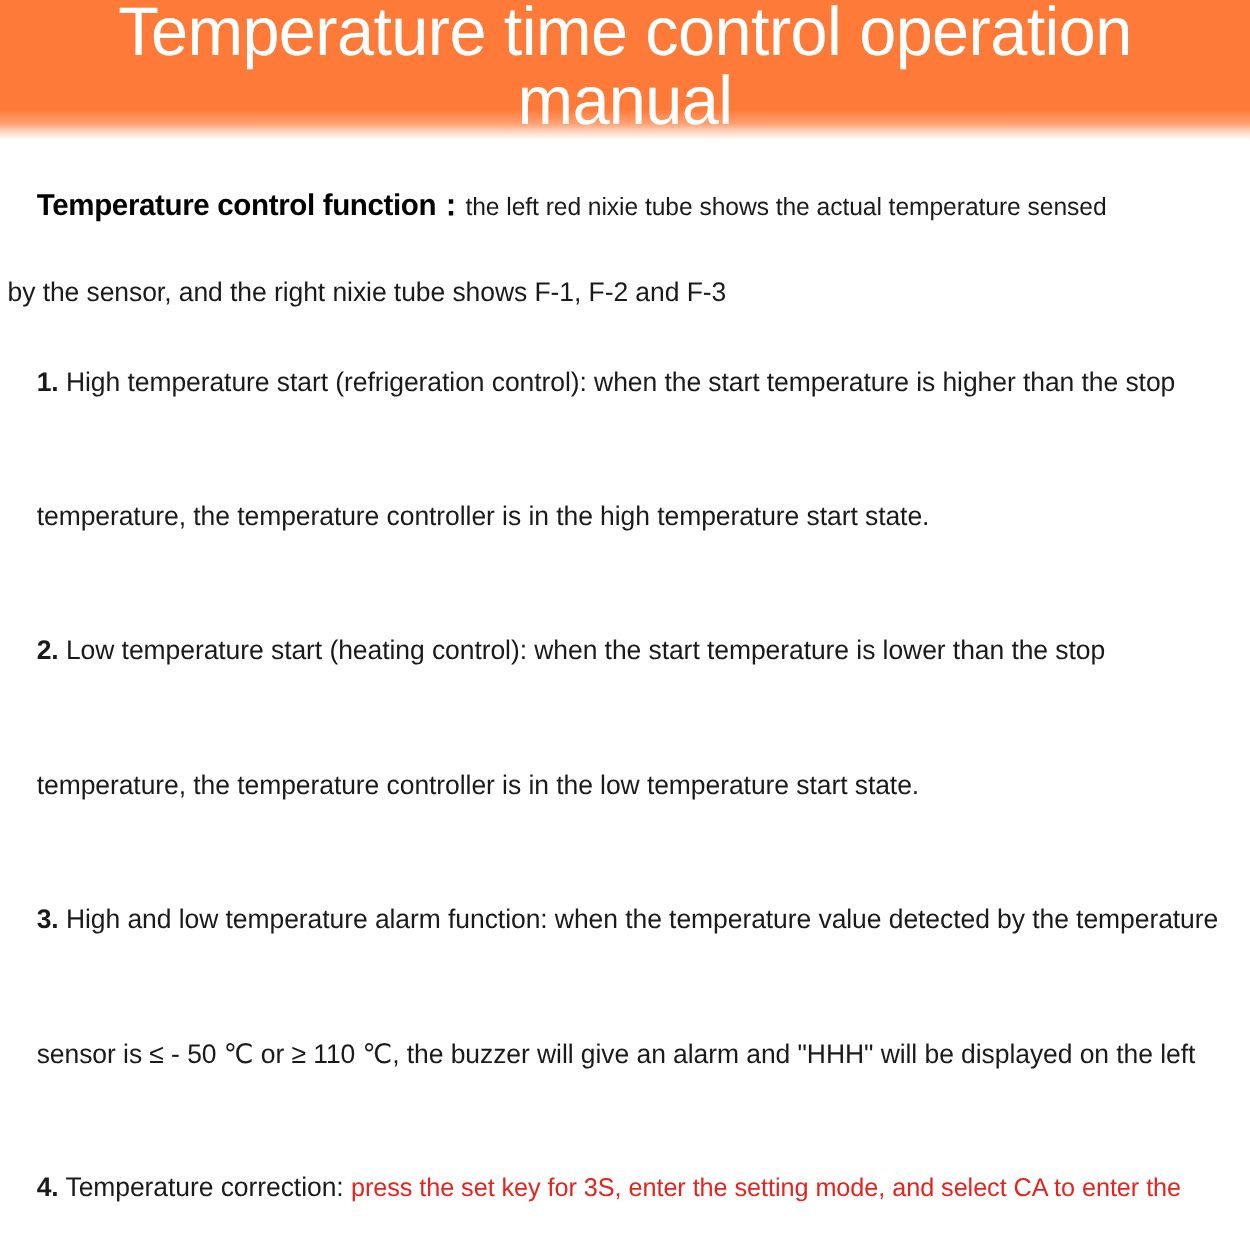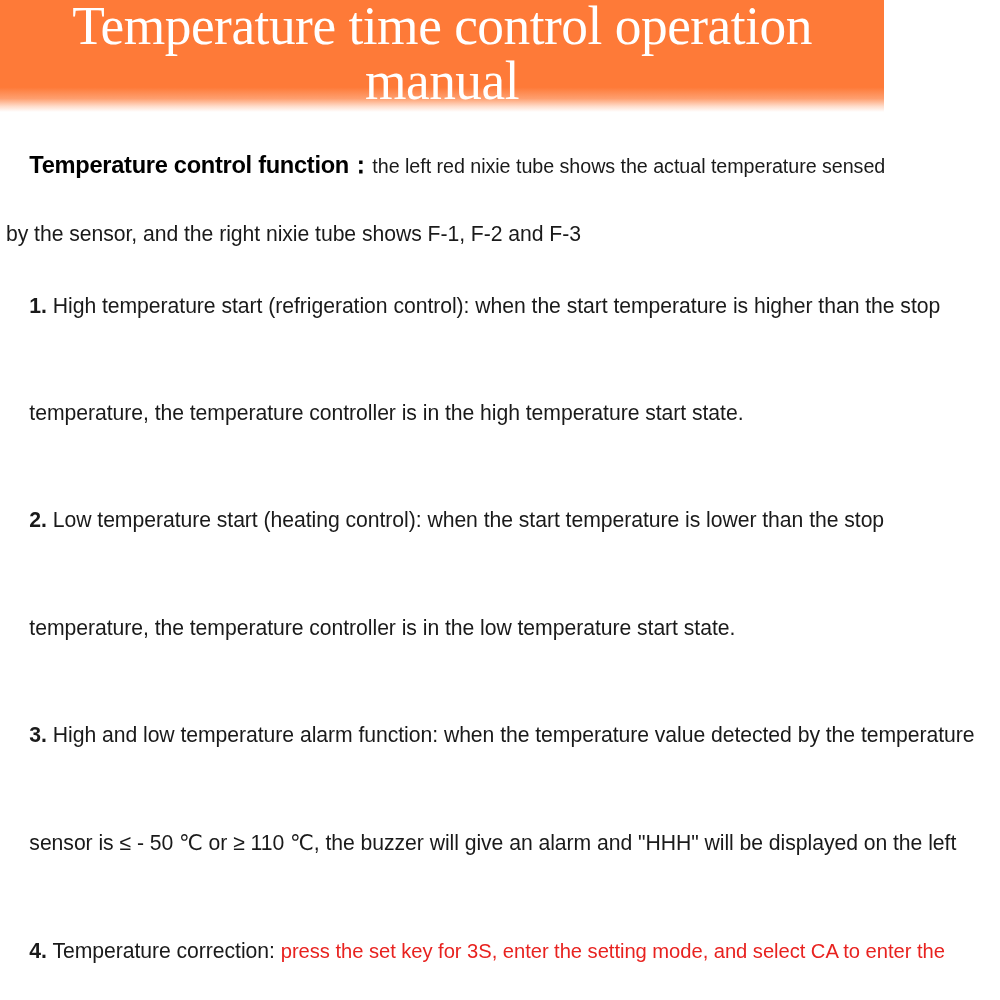--- a/index.html
+++ b/index.html
@@ -12,31 +12,30 @@
     height: 1000px;
     overflow: hidden;
     font-family: "Liberation Sans", "DejaVu Sans", sans-serif;
     color: #141414;
     -webkit-font-smoothing: antialiased;
   }
 
   
   .banner {
     position: relative;
-    width: 884px;
+    width: 1000px;
     height: 112px;
     box-sizing: border-box;
     background: linear-gradient(to bottom,
         #fe7a38 0%,
         #fe7a38 78%,
         rgba(254,122,56,0.72) 88%,
         rgba(254,122,56,0.26) 95%,
         rgba(254,122,56,0.0) 100%);
     overflow: hidden;
-    font-family: Liberation Serif, serif;
   }
   .banner-title {
     position: absolute;
     left: 0;
     right: 0;
     top: -2px;
     text-align: center;
     color: #ffffff;
     font-size: 55px;
     line-height: 55px;

